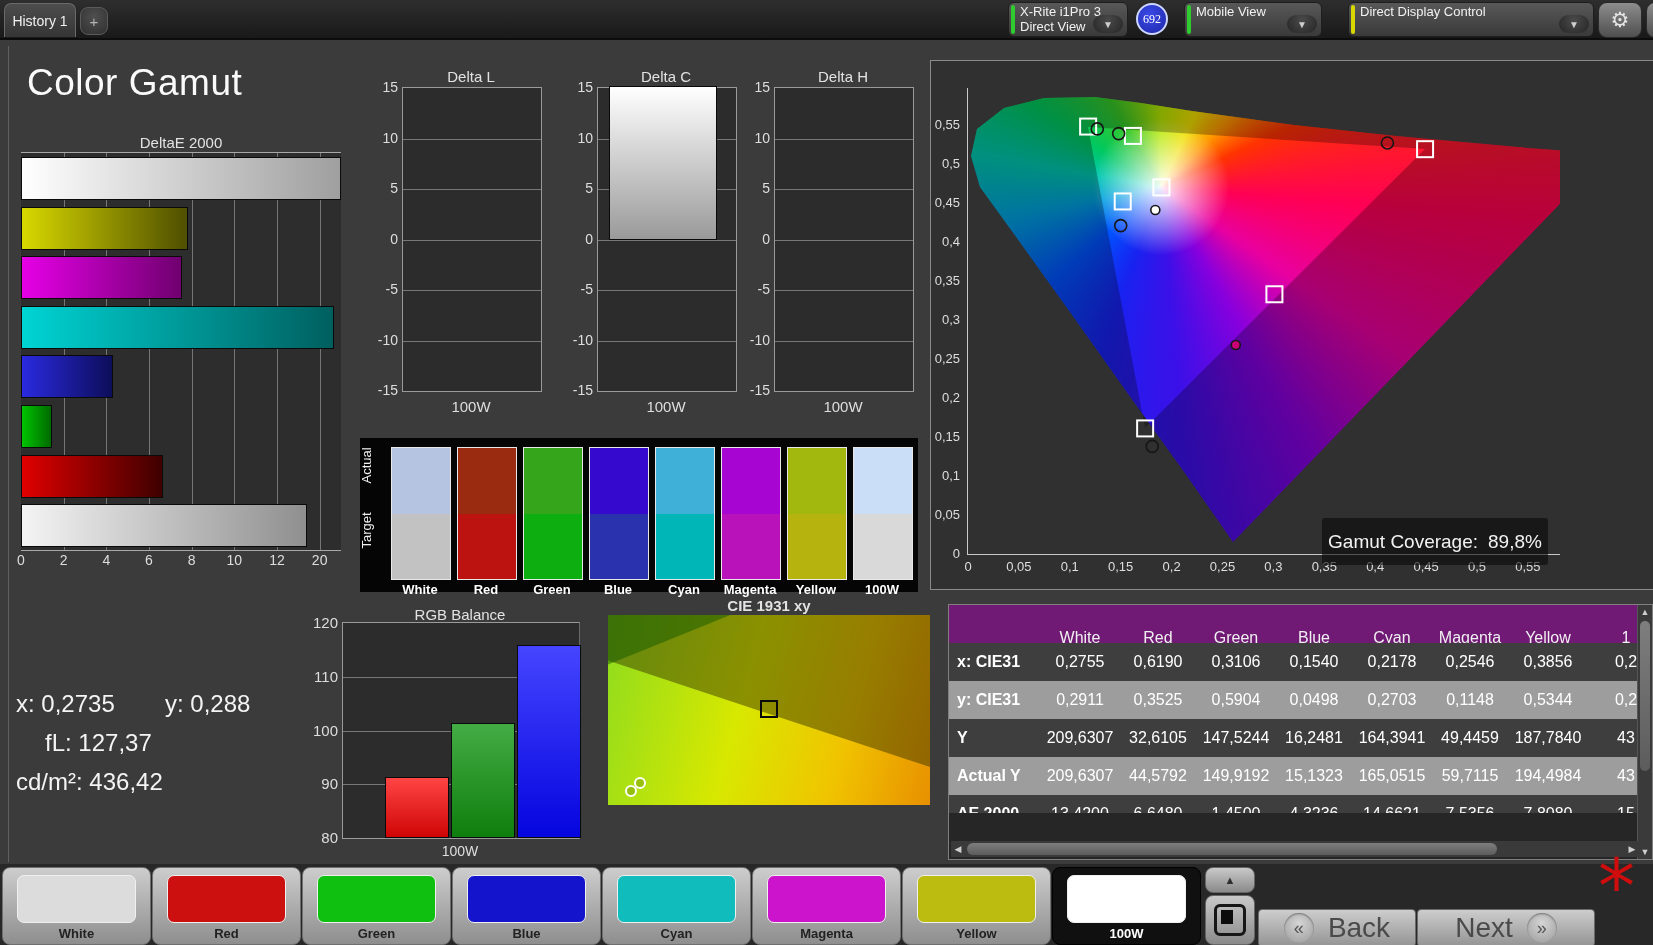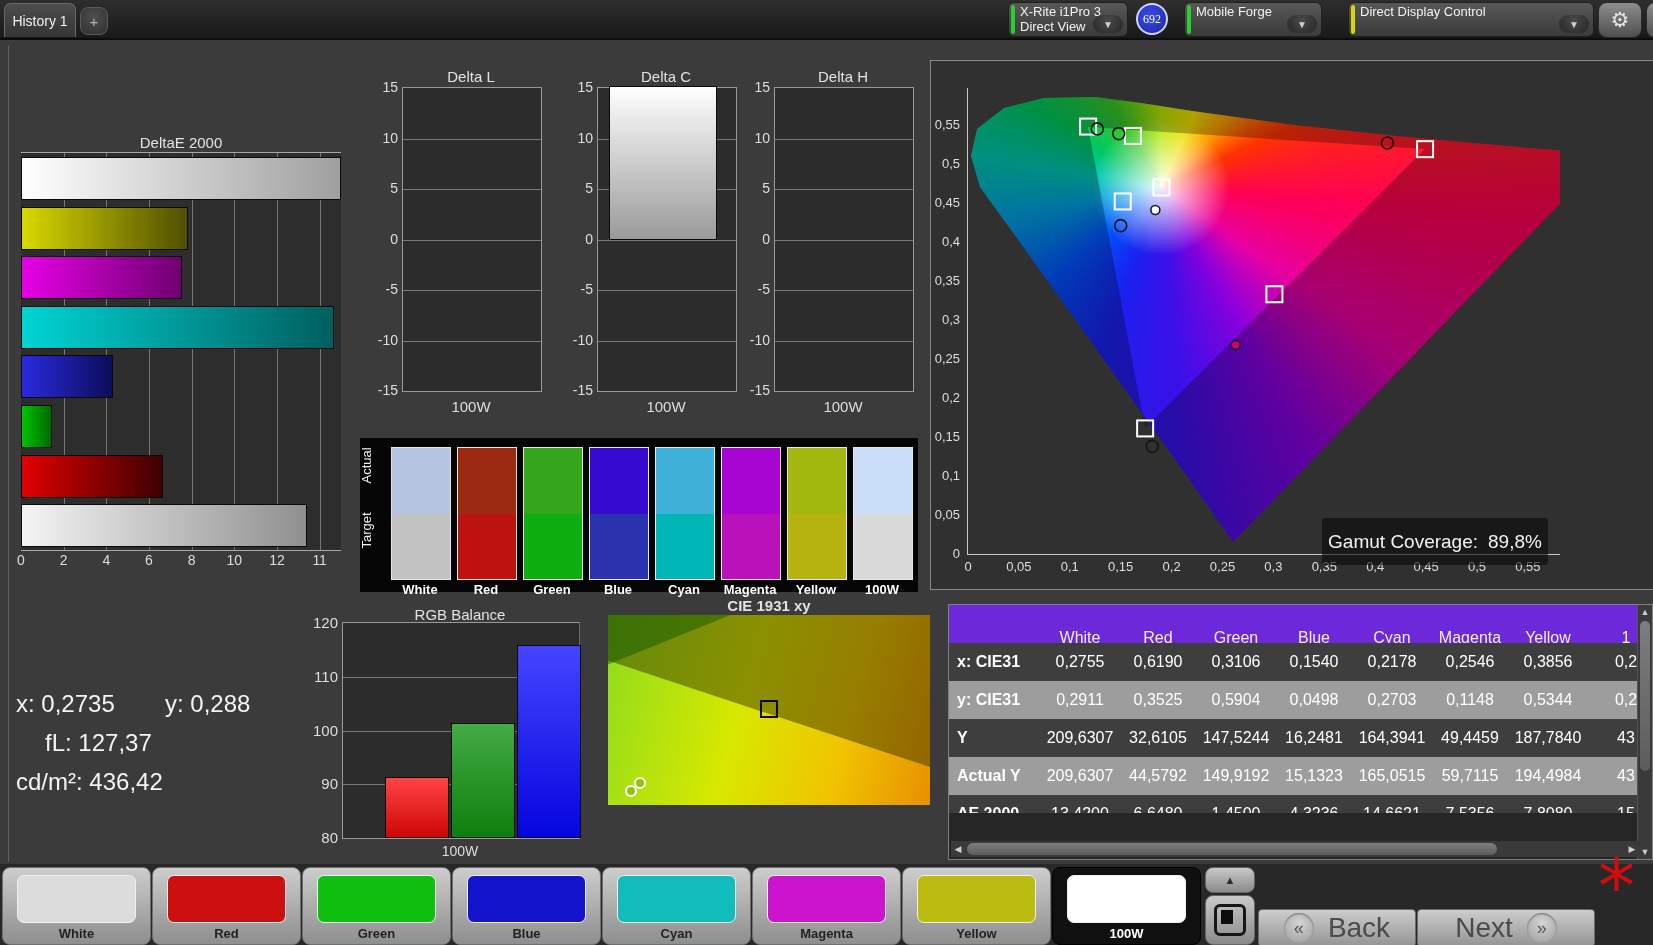--- a/index.html
+++ b/index.html
@@ -78,21 +78,21 @@
   
   #c31field{position:absolute;left:608px;top:615px;width:322px;height:190px;
      background:linear-gradient(105deg,#8edc1e 0%,#d8e800 42%,#f0c400 72%,#e89000 100%);overflow:hidden;}
   .c31dark{position:absolute;inset:0;background:rgba(55,50,0,.48);
      clip-path:polygon(0 0,100% 0,100% 80%,0 24%);}
   .c31green{position:absolute;inset:0;background:rgba(20,90,0,.5);clip-path:polygon(0 0,38% 0,0 26%);}
   .c31sq{position:absolute;width:14px;height:14px;border:2px solid #0a0a0a;}
   .c31c{position:absolute;width:8px;height:8px;border:2px solid #fff;border-radius:50%;background:rgba(0,0,0,.15);}
   
   #tblpanel{position:absolute;left:948px;top:604px;width:705px;height:256px;background:#262626;border:1px solid #808080;box-sizing:border-box;}
-  #tblhead{position:absolute;left:0;top:0;width:690px;height:38px;background:#6d28d9;overflow:hidden;white-space:nowrap;}
+  #tblhead{position:absolute;left:0;top:0;width:690px;height:38px;background:#701a75;overflow:hidden;white-space:nowrap;}
   #tblbody{position:absolute;left:0;top:38px;width:690px;height:170px;overflow:hidden;}
   .trow{position:relative;width:730px;height:38px;white-space:nowrap;}
   .trow.dark{background:#3e3e3e;}
   .trow.light{background:#9d9d9d;}
   .tcell{display:inline-block;height:38px;line-height:38px;font-size:16px;color:#fff;text-align:center;overflow:hidden;vertical-align:top;}
   .tcell.lab{width:92px;text-align:left;padding-left:8px;box-sizing:border-box;font-weight:bold;}
   .tcell.val{width:78px;}
   .hcell{display:inline-block;height:38px;line-height:38px;font-size:16px;color:#f0f0f0;text-align:center;}
   .vscroll{position:absolute;right:0;top:0;width:14px;height:254px;background:#3a3a3a;border-left:1px solid #555;}
   .hscroll{position:absolute;left:2px;bottom:2px;width:688px;height:16px;background:#3a3a3a;}
@@ -128,37 +128,38 @@
     <div class="htab">History 1</div>
     <div class="addtab">+</div>
     <div id="devices">
         <div class="dev" style="left: 1008px; width: 118px;">
           <div class="stripe" style="background: rgb(46, 204, 46);"></div>
           <div class="dtxt">X-Rite i1Pro 3<br>Direct View</div>
           <div class="arr">▼</div>
         </div>
         <div class="dev" style="left: 1184px; width: 136px;">
           <div class="stripe" style="background: rgb(46, 204, 46);"></div>
-          <div class="dtxt">Mobile Forge</div>
+          <div class="dtxt">Mobile View</div>
           <div class="arr">▼</div>
         </div>
         <div class="dev" style="left: 1348px; width: 244px;">
           <div class="stripe" style="background: rgb(216, 216, 0);"></div>
           <div class="dtxt">Direct Display Control</div>
           <div class="arr">▼</div>
         </div>
       </div>
     <div class="badge">692</div>
     <div class="gearbtn">
       <span style="font-family:'DejaVu Sans',sans-serif;">⚙</span>
     </div>
     <div class="sliverbtn"></div>
   </div>
   <div class="leftline"></div>
 
+  <div class="bigtitle">Color Gamut</div>
   <div class="ctitle" style="position:absolute;left:21px;top:134px;width:320px;">DeltaE 2000</div>
   <div id="de-plot">
       <div class="vline" style="left: 42.6667px;"></div>
       <div class="vline" style="left: 85.3333px;"></div>
       <div class="vline" style="left: 128px;"></div>
       <div class="vline" style="left: 170.667px;"></div>
       <div class="vline" style="left: 213.333px;"></div>
       <div class="vline" style="left: 256px;"></div>
       <div class="vline" style="left: 298.667px;"></div>
       <div class="de-bar" style="top: 4px; width: 318px; background: linear-gradient(to right, rgb(255, 255, 255), rgb(159, 159, 159));"></div>
@@ -171,21 +172,21 @@
       <div class="de-bar" style="top: 351.2px; width: 284.293px; background: linear-gradient(to right, rgb(244, 244, 244), rgb(143, 143, 143));"></div>
     </div>
   <div id="de-axis" style="position:absolute;left:21px;top:552px;width:320px;height:18px;">
       <div class="ticklabel" style="left: -8px; top: 0px; width: 16px; text-align: center;">0</div>
       <div class="ticklabel" style="left: 34.6667px; top: 0px; width: 16px; text-align: center;">2</div>
       <div class="ticklabel" style="left: 77.3333px; top: 0px; width: 16px; text-align: center;">4</div>
       <div class="ticklabel" style="left: 120px; top: 0px; width: 16px; text-align: center;">6</div>
       <div class="ticklabel" style="left: 162.667px; top: 0px; width: 16px; text-align: center;">8</div>
       <div class="ticklabel" style="left: 205.333px; top: 0px; width: 16px; text-align: center;">10</div>
       <div class="ticklabel" style="left: 248px; top: 0px; width: 16px; text-align: center;">12</div>
-      <div class="ticklabel" style="left: 290.667px; top: 0px; width: 16px; text-align: center;">11</div>
+      <div class="ticklabel" style="left: 290.667px; top: 0px; width: 16px; text-align: center;">20</div>
     </div>
 
   <div class="reading" style="left:16px;top:690px;font-size:24px;">x: 0,2735</div>
   <div class="reading" style="left:165px;top:690px;font-size:24px;">y: 0,288</div>
   <div class="reading" style="left:16px;top:729px;font-size:24px;margin-left:29px;">fL: 127,37</div>
   <div class="reading" style="left:16px;top:768px;font-size:24px;">cd/m²: 436,42</div>
 
   <div id="delta-charts">
       <div class="dchart" style="left: 368px; top: 60px;">
         <div class="ctitle" style="position: absolute; left: 34px; top: 8px; width: 138px;">Delta L</div>

